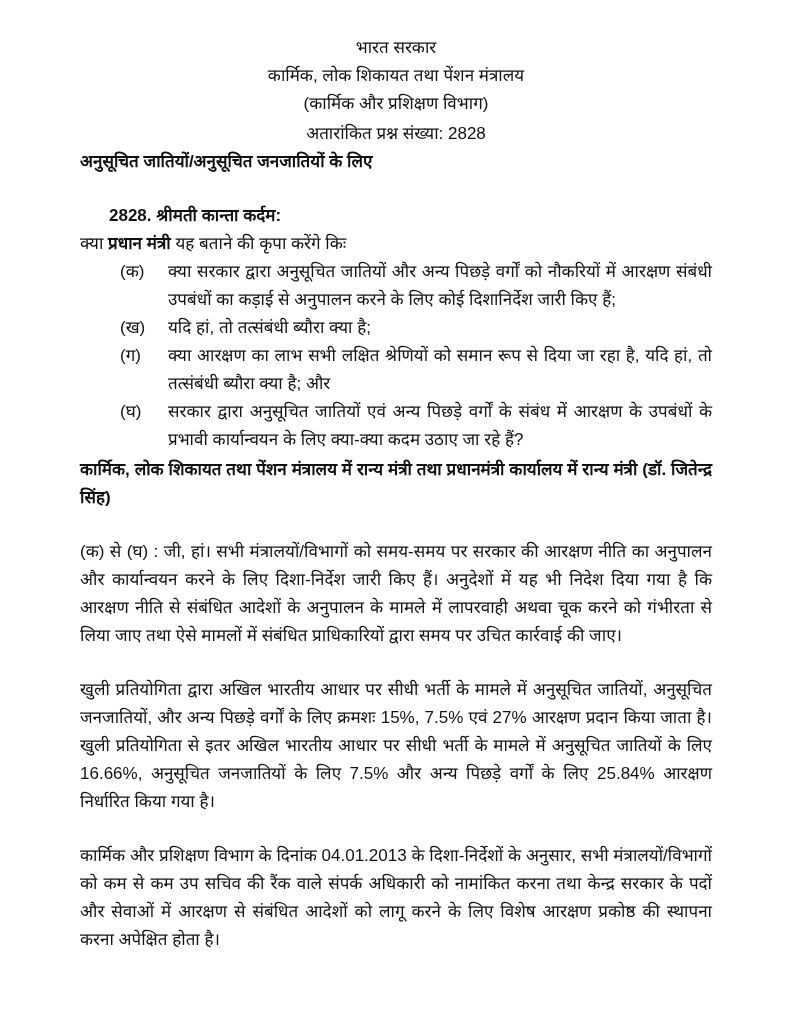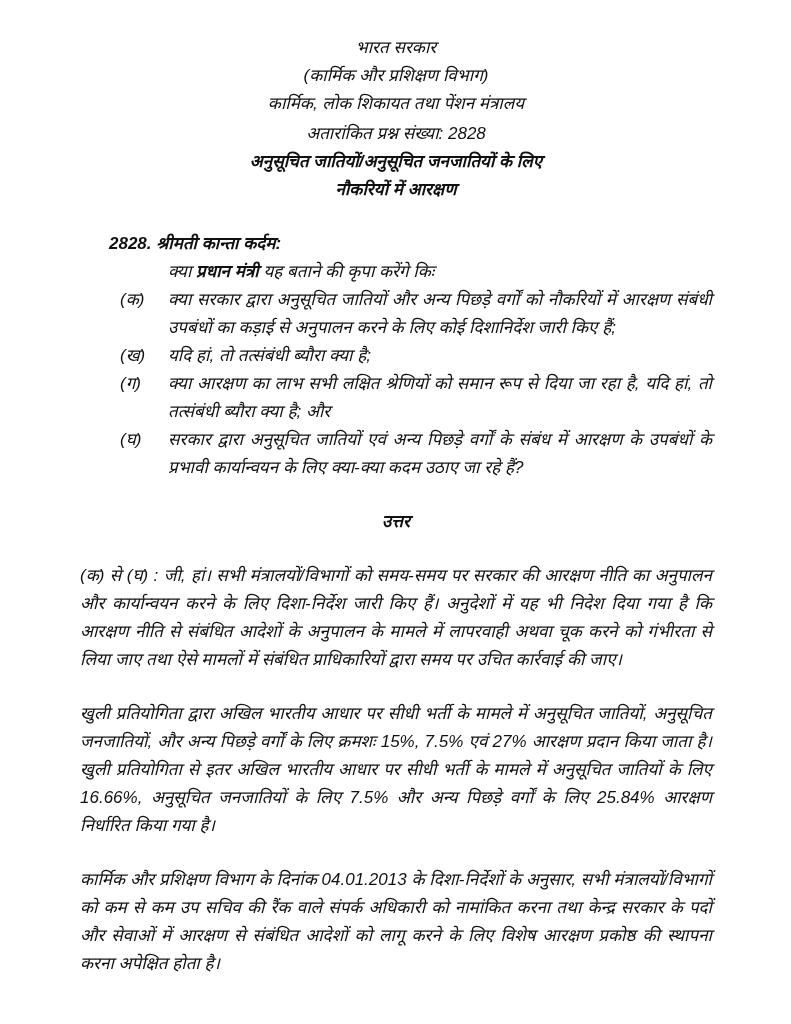--- a/index.html
+++ b/index.html
@@ -13,30 +13,29 @@
     height: 1024px;
     margin: 0 auto;
     background: #ffffff;
     color: #111111;
     font-family: "Liberation Sans", "DejaVu Sans", sans-serif;
     font-size: 17px;
     line-height: 28px;
     box-sizing: border-box;
     padding: 34px 79px 0 80px;
     overflow: hidden;
-    font-style: italic;
   }
   .bold   { font-weight: 700; }
 
   .hdr-line { text-align: center; }
   .question-no { text-align: center; margin-top: 2px; }
-  .subject { text-align: center; font-weight: 700; }
+  .subject { font-weight: 700; }
 
   .q-head { margin-top: 26px; margin-left: 29px; font-weight: 700; }
-  .q-intro { margin-left: 88px; }
+  .q-intro { }
 
   .q-part {
     display: flex;
     align-items: flex-start;
     margin-left: 40px;
   }
   .q-part .q-label {
     flex: 0 0 48px;
   }
   .q-part .q-text {
@@ -59,25 +58,24 @@
     text-align: justify;
   }
 </style>
 </head>
 <body>
 
 <div class="page">
 
   <div>
     <div class="hdr-line">भारत सरकार</div>
+    <div class="hdr-line">कार्मिक, लोक शिकायत तथा पेंशन मंत्रालय</div>
     <div class="hdr-line">(कार्मिक और प्रशिक्षण विभाग)</div>
-    <div class="hdr-line">कार्मिक, लोक शिकायत तथा पेंशन मंत्रालय</div>
     <div class="question-no">अतारांकित प्रश्न संख्या: 2828</div>
     <div class="subject">अनुसूचित जातियों/अनुसूचित जनजातियों के लिए</div>
-    <div class="subject">नौकरियों में आरक्षण</div>
   </div>
 
   <div>
     <div class="q-head">
       <span>2828.</span>
       <span>श्रीमती कान्ता कर्दम:</span>
     </div>
     <div class="q-intro">
       <span>क्या </span><span class="bold">प्रधान मंत्री</span><span> यह बताने की कृपा करेंगे किः</span>
     </div>
@@ -94,19 +92,19 @@
       <div class="q-label">(ग)</div>
       <div class="q-text">क्या आरक्षण का लाभ सभी लक्षित श्रेणियों को समान रूप से दिया जा रहा है, यदि हां, तो तत्संबंधी ब्यौरा क्या है; और</div>
     </div>
     <div class="q-part">
       <div class="q-label">(घ)</div>
       <div class="q-text">सरकार द्वारा अनुसूचित जातियों एवं अन्य पिछड़े वर्गों के संबंध में आरक्षण के उपबंधों के प्रभावी कार्यान्वयन के लिए क्या-क्या कदम उठाए जा रहे हैं?</div>
     </div>
   </div>
 
   <div>
-    <div class="answer-heading">उत्तर</div>
+    <div class="minister-line">कार्मिक, लोक शिकायत तथा पेंशन मंत्रालय में रान्य मंत्री तथा प्रधानमंत्री कार्यालय में रान्य मंत्री (डॉ. जितेन्द्र सिंह)</div>
     <p class="ans-para">(क) से (घ) : जी, हां। सभी मंत्रालयों/विभागों को समय-समय पर सरकार की आरक्षण नीति का अनुपालन और कार्यान्वयन करने के लिए दिशा-निर्देश जारी किए हैं। अनुदेशों में यह भी निदेश दिया गया है कि आरक्षण नीति से संबंधित आदेशों के अनुपालन के मामले में लापरवाही अथवा चूक करने को गंभीरता से लिया जाए तथा ऐसे मामलों में संबंधित प्राधिकारियों द्वारा समय पर उचित कार्रवाई की जाए।</p>
     <p class="ans-para">खुली प्रतियोगिता द्वारा अखिल भारतीय आधार पर सीधी भर्ती के मामले में अनुसूचित जातियों, अनुसूचित जनजातियों, और अन्य पिछड़े वर्गों के लिए क्रमशः 15%, 7.5% एवं 27% आरक्षण प्रदान किया जाता है। खुली प्रतियोगिता से इतर अखिल भारतीय आधार पर सीधी भर्ती के मामले में अनुसूचित जातियों के लिए 16.66%, अनुसूचित जनजातियों के लिए 7.5% और अन्य पिछड़े वर्गों के लिए 25.84% आरक्षण निर्धारित किया गया है।</p>
     <p class="ans-para">कार्मिक और प्रशिक्षण विभाग के दिनांक 04.01.2013 के दिशा-निर्देशों के अनुसार, सभी मंत्रालयों/विभागों को कम से कम उप सचिव की रैंक वाले संपर्क अधिकारी को नामांकित करना तथा केन्द्र सरकार के पदों और सेवाओं में आरक्षण से संबंधित आदेशों को लागू करने के लिए विशेष आरक्षण प्रकोष्ठ की स्थापना करना अपेक्षित होता है।</p>
   </div>
 
 </div>
 
 </body></html>

